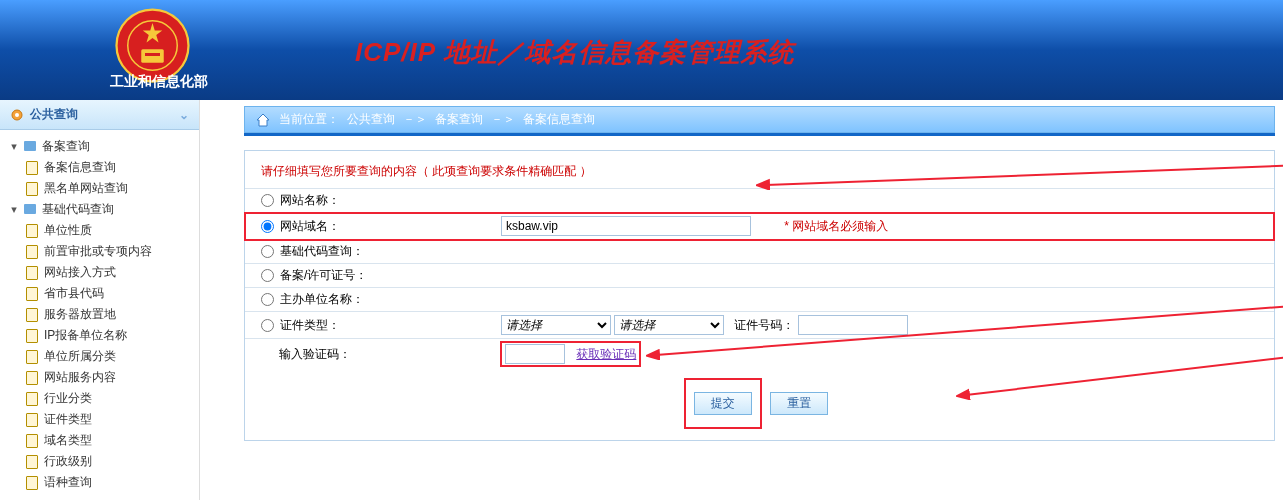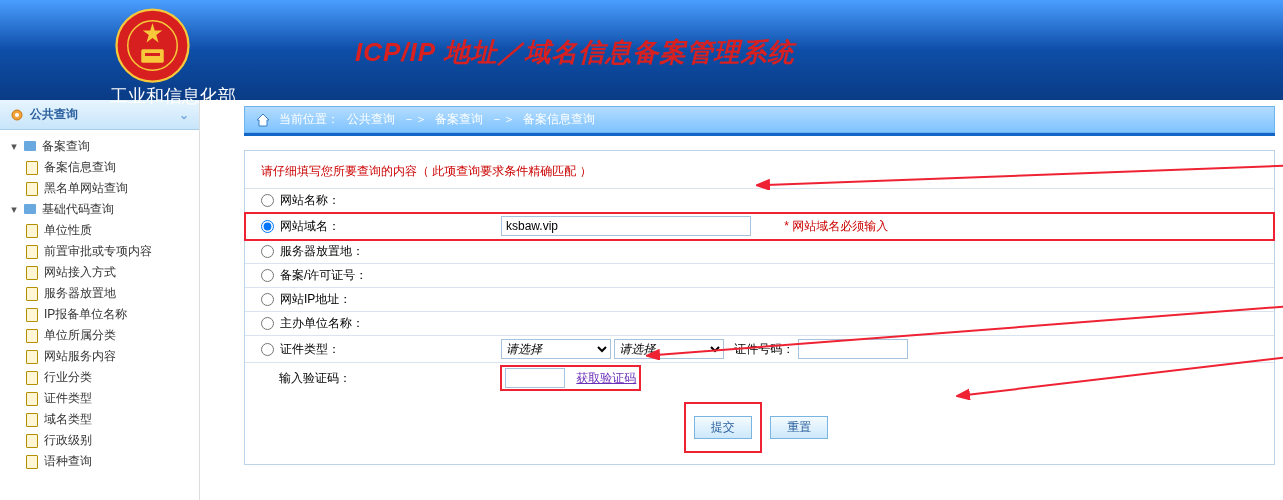--- a/index.html
+++ b/index.html
@@ -16,23 +16,24 @@
     .emblem {
       position: absolute;
       left: 115px;
       top: 8px;
       width: 75px;
       height: 75px;
     }
     .org-name {
       position: absolute;
       left: 110px;
-      top: 84px;
+      top: 73px;
       color: #fff;
-      font-size: 18px;
+      font-size: 14px;
+      font-weight: bold;
     }
     .system-title {
       position: absolute;
       left: 355px;
       top: 35px;
       color: #d92020;
       font-size: 26px;
       font-weight: bold;
       font-style: italic;
       letter-spacing: 1px;
@@ -163,20 +164,21 @@
       <span class="expand">⌄</span>
     </div>
     <div class="tree" id="tree">
         <div class="tree-item"><span class="tree-toggle">▾</span><span class="node-icon folder-icon"></span> 备案查询</div>
         <div class="tree-item child"><span class="node-icon page-icon"></span> 备案信息查询</div>
         <div class="tree-item child"><span class="node-icon page-icon"></span> 黑名单网站查询</div>
         <div class="tree-item"><span class="tree-toggle">▾</span><span class="node-icon folder-icon"></span> 基础代码查询</div>
         <div class="tree-item child"><span class="node-icon page-icon"></span> 单位性质</div>
         <div class="tree-item child"><span class="node-icon page-icon"></span> 前置审批或专项内容</div>
         <div class="tree-item child"><span class="node-icon page-icon"></span> 网站接入方式</div>
+        <div class="tree-item child"><span class="node-icon page-icon"></span> 省市县代码</div>
         <div class="tree-item child"><span class="node-icon page-icon"></span> 服务器放置地</div>
         <div class="tree-item child"><span class="node-icon page-icon"></span> IP报备单位名称</div>
         <div class="tree-item child"><span class="node-icon page-icon"></span> 单位所属分类</div>
         <div class="tree-item child"><span class="node-icon page-icon"></span> 网站服务内容</div>
         <div class="tree-item child"><span class="node-icon page-icon"></span> 行业分类</div>
         <div class="tree-item child"><span class="node-icon page-icon"></span> 证件类型</div>
         <div class="tree-item child"><span class="node-icon page-icon"></span> 域名类型</div>
         <div class="tree-item child"><span class="node-icon page-icon"></span> 行政级别</div>
         <div class="tree-item child"><span class="node-icon page-icon"></span> 语种查询</div>
       </div>
@@ -205,29 +207,25 @@
           <td></td>
         </tr>
         <tr class="highlight-box">
           <td class="label-cell"><input type="radio" name="q" class="radio" checked="" style=""><span>网站域名：</span></td>
           <td>
             <input class="text-input wide" value="ksbaw.vip" style="">
             <span class="note">* 网站域名必须输入</span>
           </td>
         </tr>
         <tr>
-          <td class="label-cell"><input type="radio" name="q" class="radio" style=""><span>服务器放置地：</span></td>
+          <td class="label-cell"><input type="radio" name="q" class="radio" style=""><span>基础代码查询：</span></td>
           <td></td>
         </tr>
         <tr>
           <td class="label-cell"><input type="radio" name="q" class="radio" style=""><span>备案/许可证号：</span></td>
-          <td></td>
-        </tr>
-        <tr>
-          <td class="label-cell"><input type="radio" name="q" class="radio" style=""><span>网站IP地址：</span></td>
           <td></td>
         </tr>
         <tr>
           <td class="label-cell"><input type="radio" name="q" class="radio" style=""><span>主办单位名称：</span></td>
           <td></td>
         </tr>
         <tr>
           <td class="label-cell"><input type="radio" name="q" class="radio" style=""><span>证件类型：</span></td>
           <td>
             <select class="select" style="width:110px"><option>请选择</option></select>

